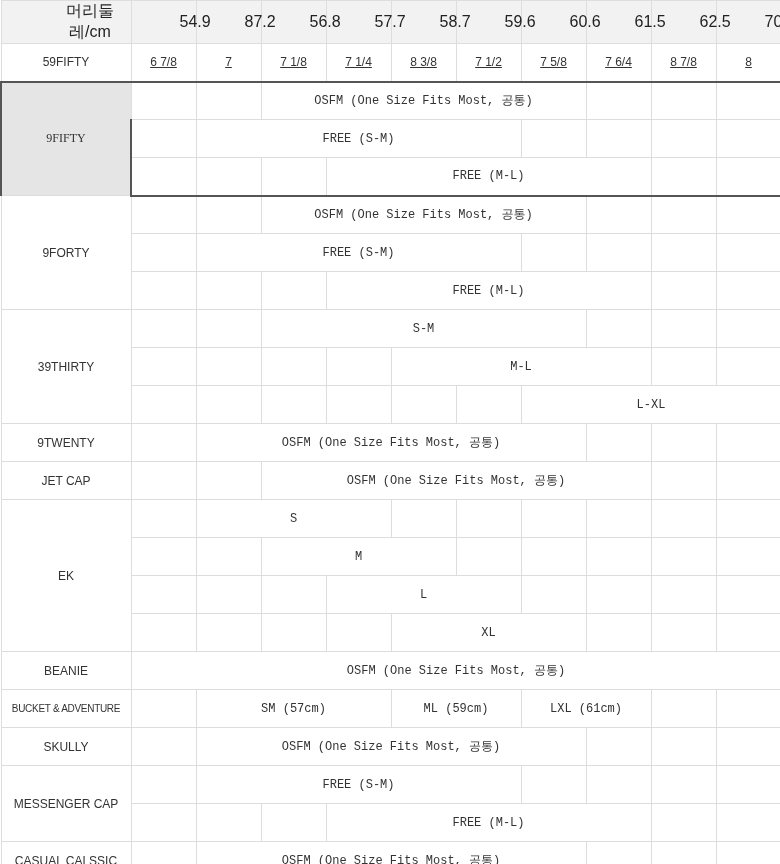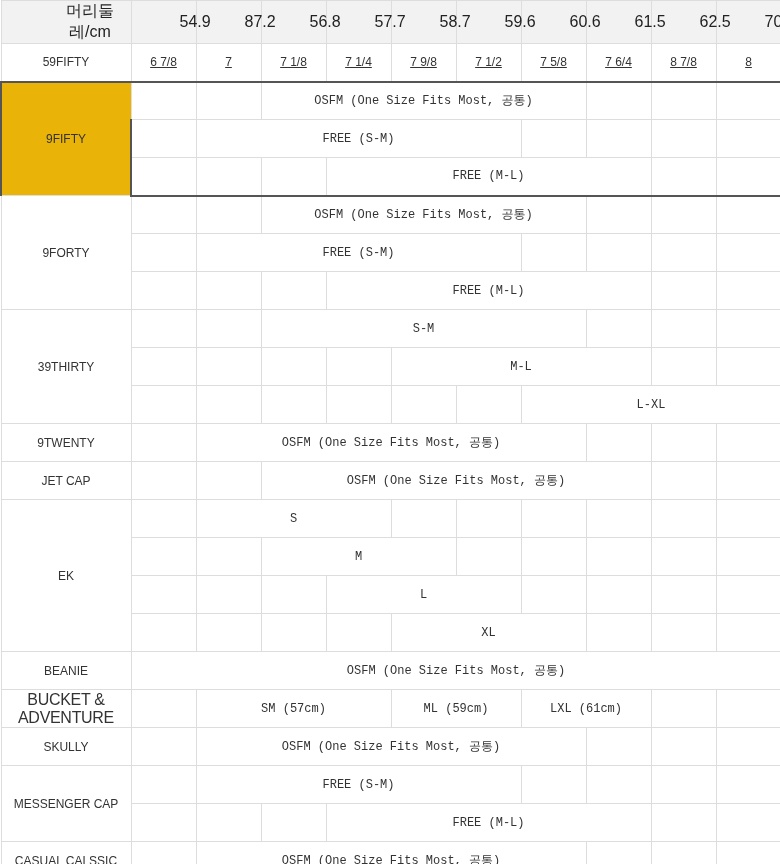--- a/index.html
+++ b/index.html
@@ -41,41 +41,41 @@
     font-size: 16px;
     color: #222222;
     padding-left: 48px;
   }
   td.rowhead {
     background: #ffffff;
     font-size: 12.5px;
     color: #333333;
   }
   td.rowhead.small {
-    font-size: 16px;
+    font-size: 10px;
     letter-spacing: -0.3px;
     margin-top: 12px;
   }
   td.fill {
     background: #f5f5f5;
   }
   td.span {
     background: #f5f5f5;
     font-size: 12px;
     color: #333333;
     font-family: Liberation Mono, monospace;
   }
   td.inches {
     background: #ffffff;
     font-size: 12px;
     text-decoration: underline;
   }
   
   .hl td { background: #ececec; }
-  .hl td.rowhead { background: #eab308; }
+  .hl td.rowhead { background: #e5e5e5; font-family: Liberation Serif, serif; }
   tr.hl-top td { border-top: 2px solid #555555; }
   tr.hl-bot td { border-bottom: 2px solid #555555; }
   tr.hl td:first-child { border-left: 2px solid #555555; }
   tr.hl td:last-child { border-right: 2px solid #555555; }
   .col-first { width: 130px; }
   .col-data { width: 65px; }
 </style>
 </head>
 <body>
 
@@ -106,21 +106,21 @@
         <th>61.5</th>
         <th>62.5</th>
         <th>70.6</th>
       </tr>
       <tr>
         <td class="rowhead">59FIFTY</td>
         <td class="inches">6 7/8</td>
         <td class="inches">7</td>
         <td class="inches">7 1/8</td>
         <td class="inches">7 1/4</td>
-        <td class="inches">7 9/8</td>
+        <td class="inches">8 3/8</td>
         <td class="inches">7 1/2</td>
         <td class="inches">7 5/8</td>
         <td class="inches">7 6/4</td>
         <td class="inches">8 7/8</td>
         <td class="inches">8</td>
       </tr>
       <tr class="hl hl-top">
         <td class="rowhead" rowspan="3">9FIFTY</td>
         <td class="fill"></td>
         <td class="fill"></td>

